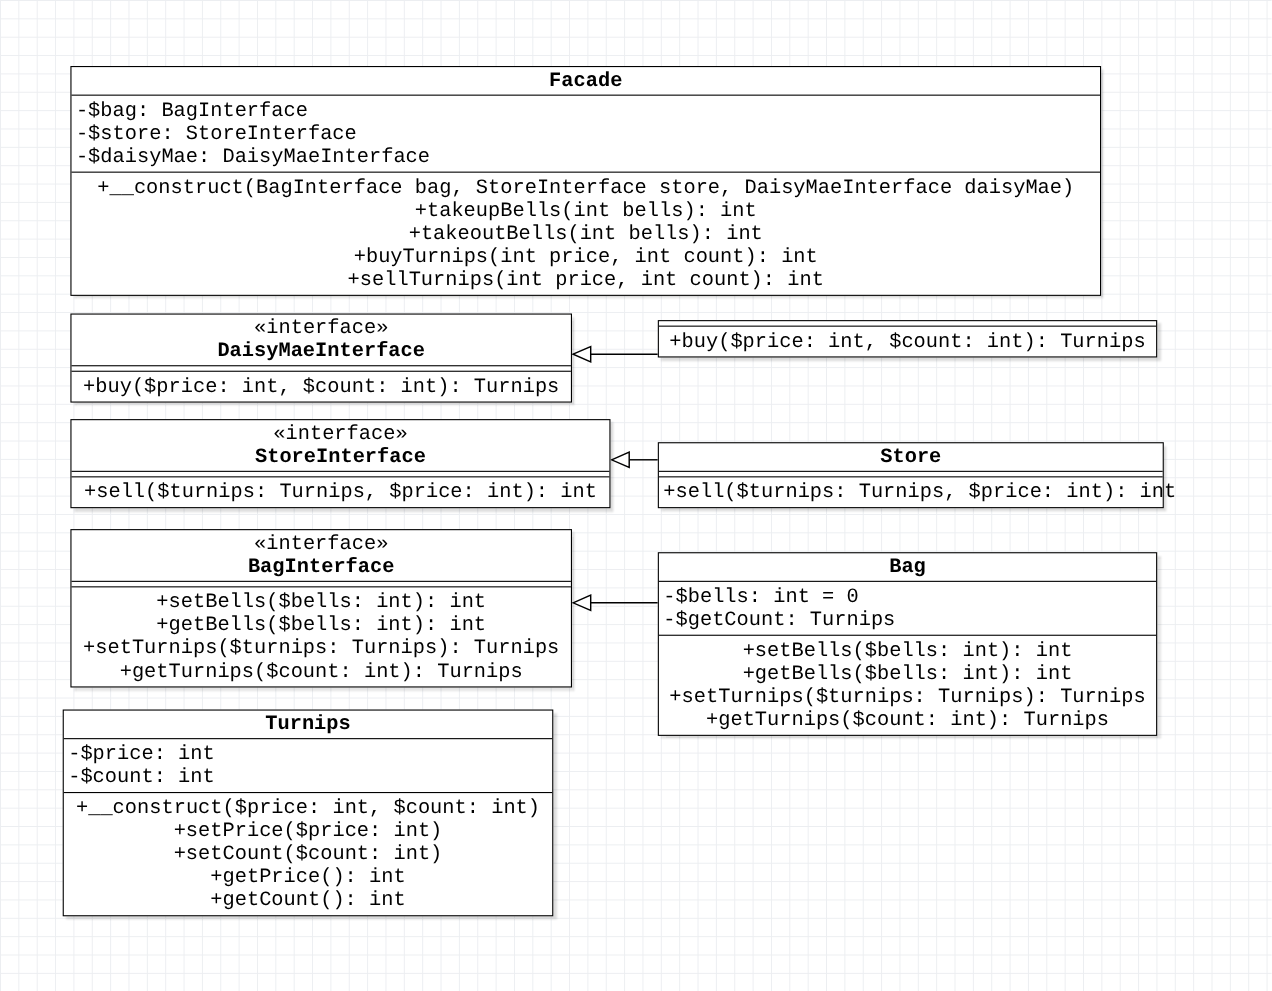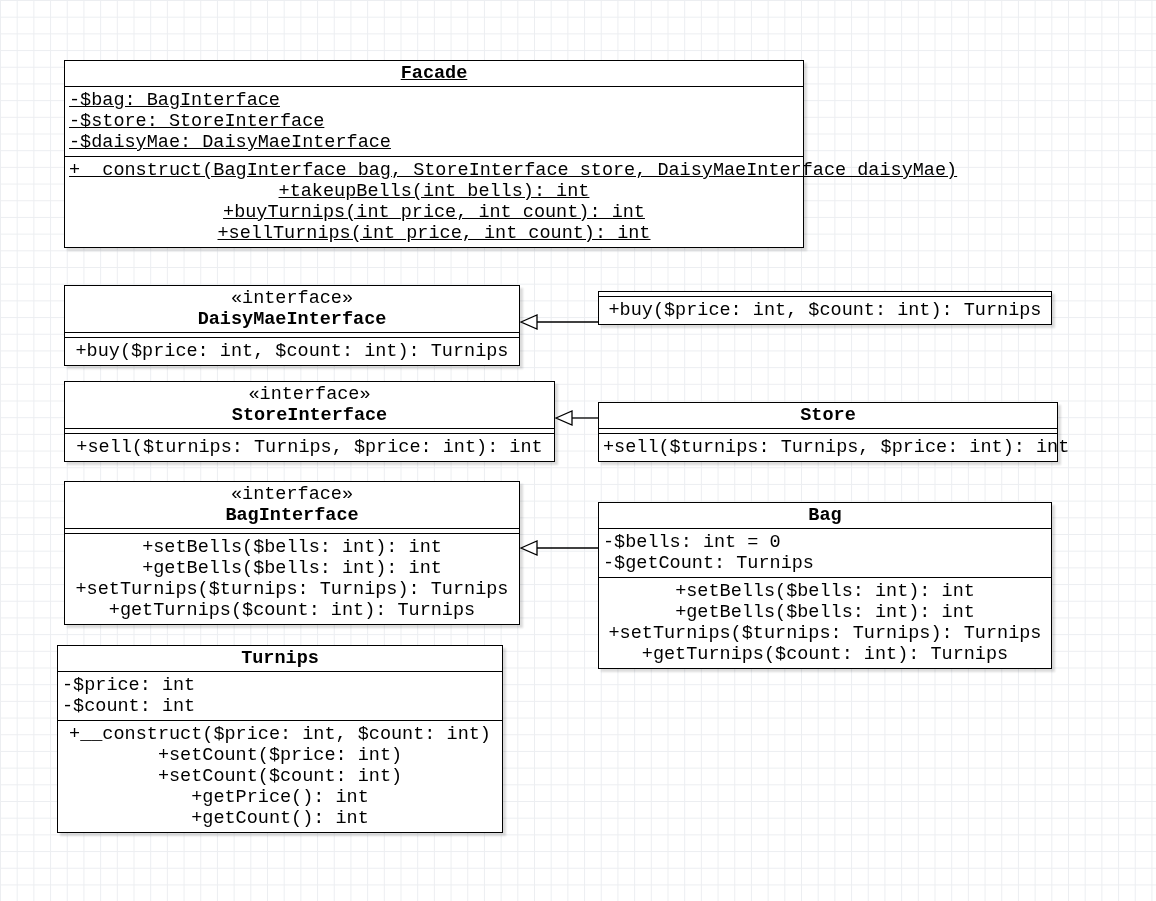--- a/index.html
+++ b/index.html
@@ -85,32 +85,33 @@
       <g>
         <line x1="598" y1="418" x2="572" y2="418" stroke="#000000" stroke-width="1.3"></line>
         <polygon points="556,418 572,411 572,425" fill="#ffffff" stroke="#000000" stroke-width="1.3"></polygon>
       </g>
       <g>
         <line x1="598" y1="548" x2="537" y2="548" stroke="#000000" stroke-width="1.3"></line>
         <polygon points="521,548 537,541 537,555" fill="#ffffff" stroke="#000000" stroke-width="1.3"></polygon>
       </g>
     </svg>
   <div id="classes">
-      <div class="uml-class" style="left: 64px; top: 60px; width: 740px; text-decoration: underline;">
+      <div class="uml-class" style="left: 64px; top: 60px; width: 937px;">
         <div class="uml-title">
           <span class="cls-name">Facade</span>
         </div>
         <div class="uml-attrs">
           <span class="uml-row">-$bag: BagInterface</span>
           <span class="uml-row">-$store: StoreInterface</span>
           <span class="uml-row">-$daisyMae: DaisyMaeInterface</span>
         </div>
         <div class="uml-methods">
           <span class="uml-row">+__construct(BagInterface bag, StoreInterface store, DaisyMaeInterface daisyMae)</span>
           <span class="uml-row">+takeupBells(int bells): int</span>
+          <span class="uml-row">+takeoutBells(int bells): int</span>
           <span class="uml-row">+buyTurnips(int price, int count): int</span>
           <span class="uml-row">+sellTurnips(int price, int count): int</span>
         </div>
       </div>
       <div class="uml-class" style="left: 64px; top: 285px; width: 456px;">
         <div class="uml-title">
           <span class="cls-stereotype">«interface»</span>
           <span class="cls-name">DaisyMaeInterface</span>
         </div>
         <div class="uml-attrs empty"></div>
@@ -174,20 +175,20 @@
       <div class="uml-class" style="left: 57px; top: 645px; width: 446px;">
         <div class="uml-title">
           <span class="cls-name">Turnips</span>
         </div>
         <div class="uml-attrs">
           <span class="uml-row">-$price: int</span>
           <span class="uml-row">-$count: int</span>
         </div>
         <div class="uml-methods">
           <span class="uml-row">+__construct($price: int, $count: int)</span>
-          <span class="uml-row">+setCount($price: int)</span>
+          <span class="uml-row">+setPrice($price: int)</span>
           <span class="uml-row">+setCount($count: int)</span>
           <span class="uml-row">+getPrice(): int</span>
           <span class="uml-row">+getCount(): int</span>
         </div>
       </div>
     </div>
 </div>
 
 </body></html>

